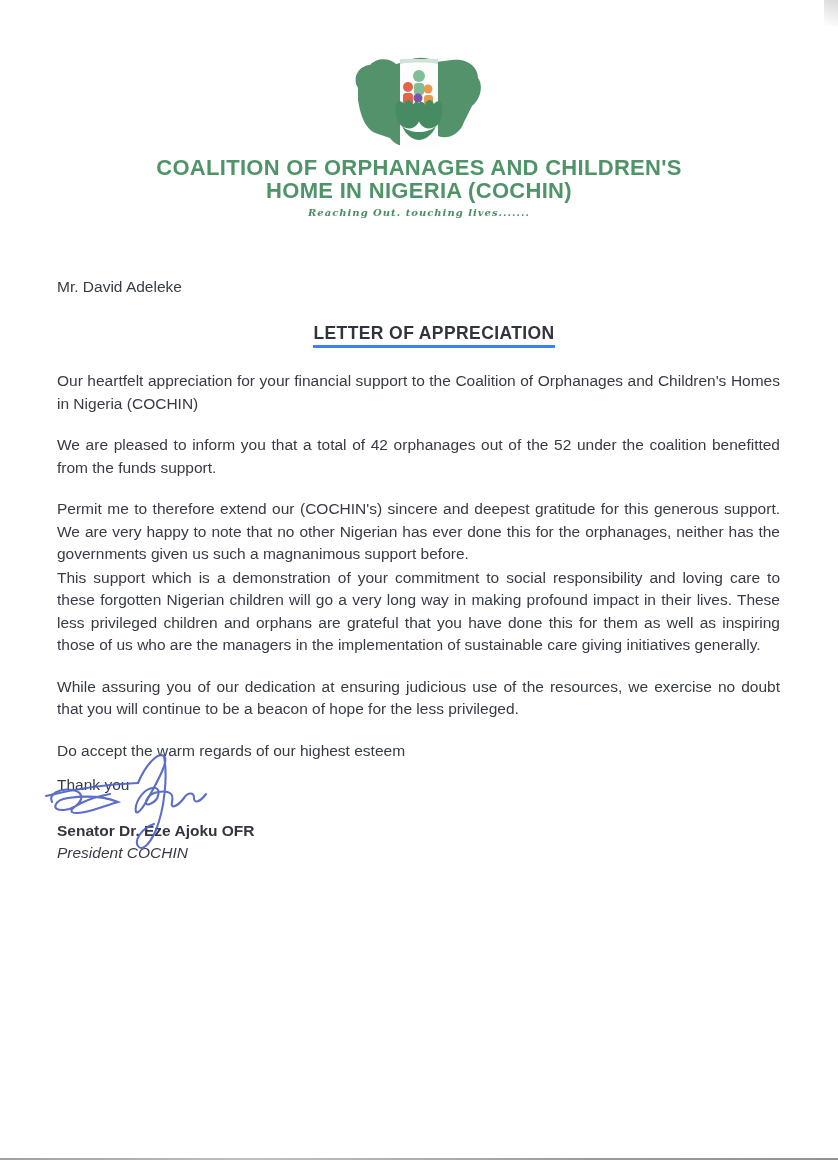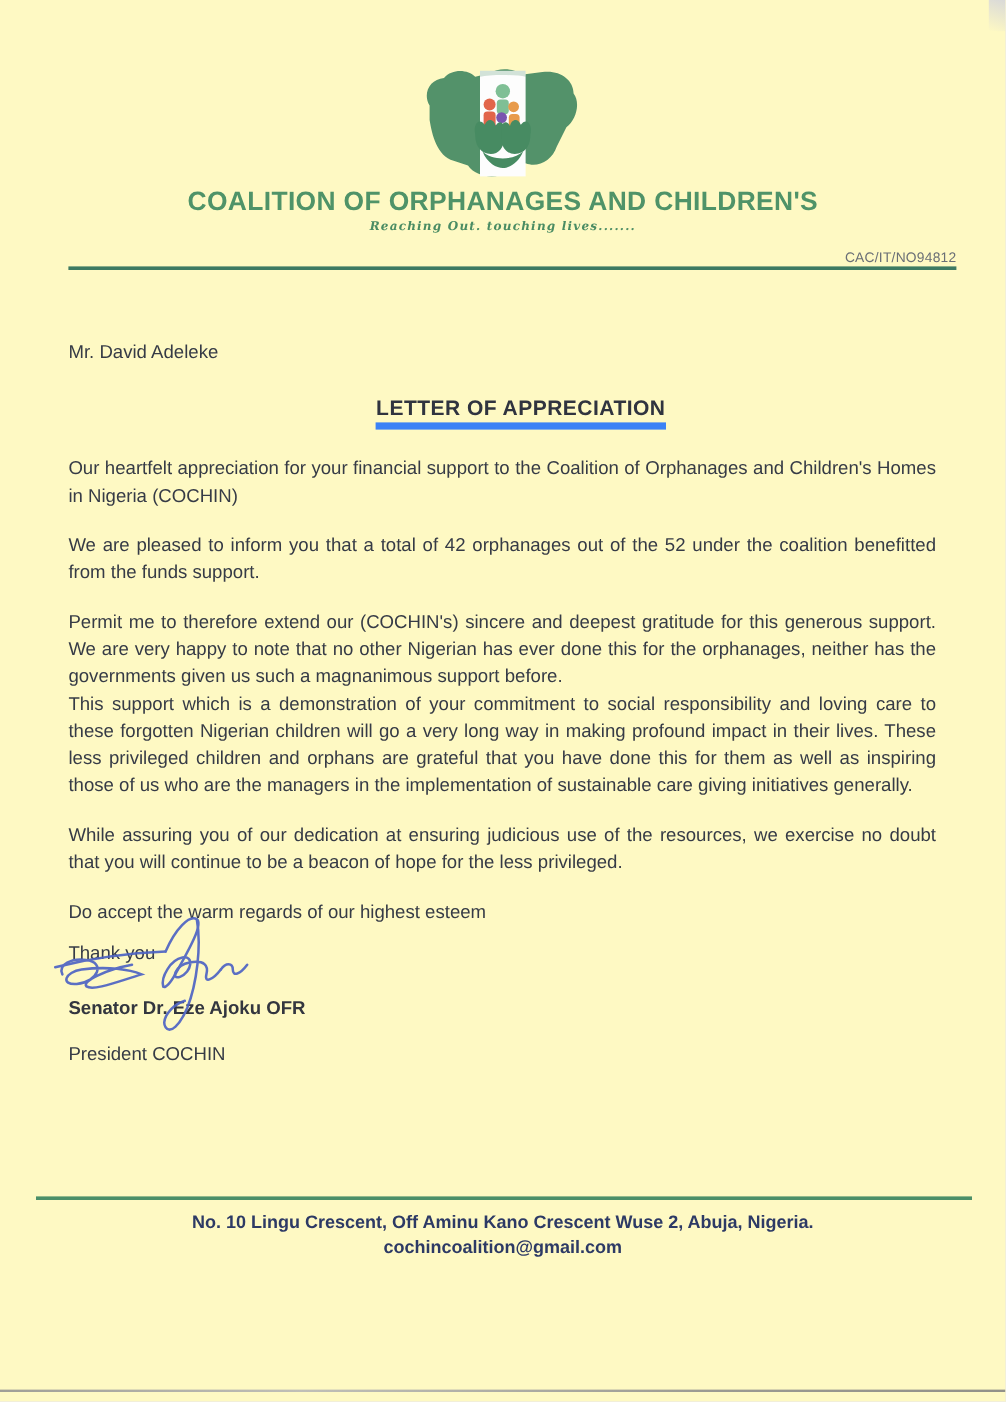--- a/index.html
+++ b/index.html
@@ -3,21 +3,21 @@
 <meta charset="utf-8">
 <style>
   * { margin: 0; padding: 0; box-sizing: border-box; }
   html, body { background: #e8e8e8; }
   body { font-family: "Liberation Sans", sans-serif; }
   .page {
     position: relative;
     width: 838px;
     height: 1168px;
     margin: 0 auto;
-    background: #fef9c3;
+    background: #ffffff;
     overflow: hidden;
     color: #363b46;
   }
   
   .scan-edge-bottom {
     position: absolute;
     left: 0; right: 0;
     top: 1158px;
     height: 2px;
     background: linear-gradient(90deg, #8f8f8f, #b5b5b5 30%, #8a8a8a 70%, #7f7f7f);
@@ -74,42 +74,42 @@
   .letter-body { padding: 22px 58px 0 57px; font-size: 15.5px; line-height: 22.5px; }
   .recipient { margin-bottom: 23px; margin-top: 36px; }
   .salutation { margin-bottom: 10px; }
   .letter-title-row { text-align: center; margin-bottom: 22px; }
   .letter-title {
     display: inline-block;
     font-weight: bold;
     font-size: 17.5px;
     color: #30343f;
     letter-spacing: .4px;
-    border-bottom: 6px solid #3b82f6;
+    border-bottom: 3px solid #3b82f6;
     padding-bottom: 1px;
     margin-left: 31px;
   }
   .para { text-align: justify; margin-bottom: 19px; }
   .para.no-gap-below { margin-bottom: 1px; }
   .para.no-gap-above { margin-top: 0; }
   .para.plain { text-align: left; margin-bottom: 0; }
   .para.plain-last { text-align: left; margin-bottom: 0; }
   .regards-block { margin-top: 14px; }
 
   
   .signature-block { position: relative; padding: 12px 58px 0 57px; font-size: 15.5px; line-height: 22px; }
   .closing { position: relative; z-index: 1; }
   .signature-svg {
     position: absolute;
     left: 38px; top: -12px;
     z-index: 2;
     pointer-events: none;
   }
   .signatory-name { font-weight: bold; margin-top: 24px; color: #33363f; }
-  .signatory-role { margin-top: 16px; }
+  .signatory-role { margin-top: 0; font-style: italic; }
 
   
   .footer {
     position: absolute;
     left: 0; right: 0;
     top: 997px;
   }
   .footer-rule { height: 3px; background: #4b8f68; margin: 0 28px 0 30px; }
   .footer-text {
     margin-top: 8px;
@@ -151,28 +151,25 @@
         <g>
           <path d="M52,58 C50,48 56,44 60,50 C62,44 68,45 69,51 C71,46 76,47 76,53 L76,62 C76,70 70,76 62,74 C55,72 52,66 52,58 Z" fill="#478b62"></path>
           <path d="M98,58 C100,48 94,44 90,50 C88,44 82,45 81,51 C79,46 74,47 74,53 L74,62 C74,70 80,76 88,74 C95,72 98,66 98,58 Z" fill="#478b62"></path>
           <path d="M58,72 C66,80 84,80 92,72 C88,82 80,86 75,86 C70,86 62,82 58,72 Z" fill="#478b62"></path>
         </g>
       </svg>
     </div>
 
     <div class="org-name">
       <div>COALITION OF ORPHANAGES AND CHILDREN'S</div>
+      <div>HOME IN NIGERIA (COCHIN)</div>
     </div>
 
     <div class="tagline">Reaching Out. touching lives.......</div>
 
-    <div class="header-rule-row">
-      <span class="cac-no">CAC/IT/NO94812</span>
-      <div class="header-rule"></div>
-    </div>
   </div>
 
   <div class="letter-body">
 
     <div class="recipient">Mr. David Adeleke</div>
 
 
     <div class="letter-title-row">
       <span class="letter-title">LETTER OF APPRECIATION</span>
     </div>
@@ -204,22 +201,15 @@
         <path d="M98,62 C96,54 104,40 114,38 C124,36 122,50 112,54 C104,57 108,44 120,42 C132,40 136,44 134,52 C132,60 140,56 146,48"></path>
         <path d="M146,48 C150,42 156,42 156,48 C156,54 162,52 168,44"></path>
         <path d="M126,6 C130,28 126,60 118,80 C112,94 104,102 100,96 C96,90 104,78 116,74"></path>
       </g>
     </svg>
 
     <div class="signatory-name">Senator Dr. Eze Ajoku OFR</div>
     <div class="signatory-role">President COCHIN</div>
   </div>
 
-  <div class="footer">
-    <div class="footer-rule"></div>
-    <div class="footer-text">
-      <div>No. 10 Lingu Crescent, Off Aminu Kano Crescent Wuse 2, Abuja, Nigeria.</div>
-      <div>cochincoalition@gmail.com</div>
-    </div>
-  </div>
 
   <div class="scan-edge-bottom"></div>
 </div>
 
 </body></html>

